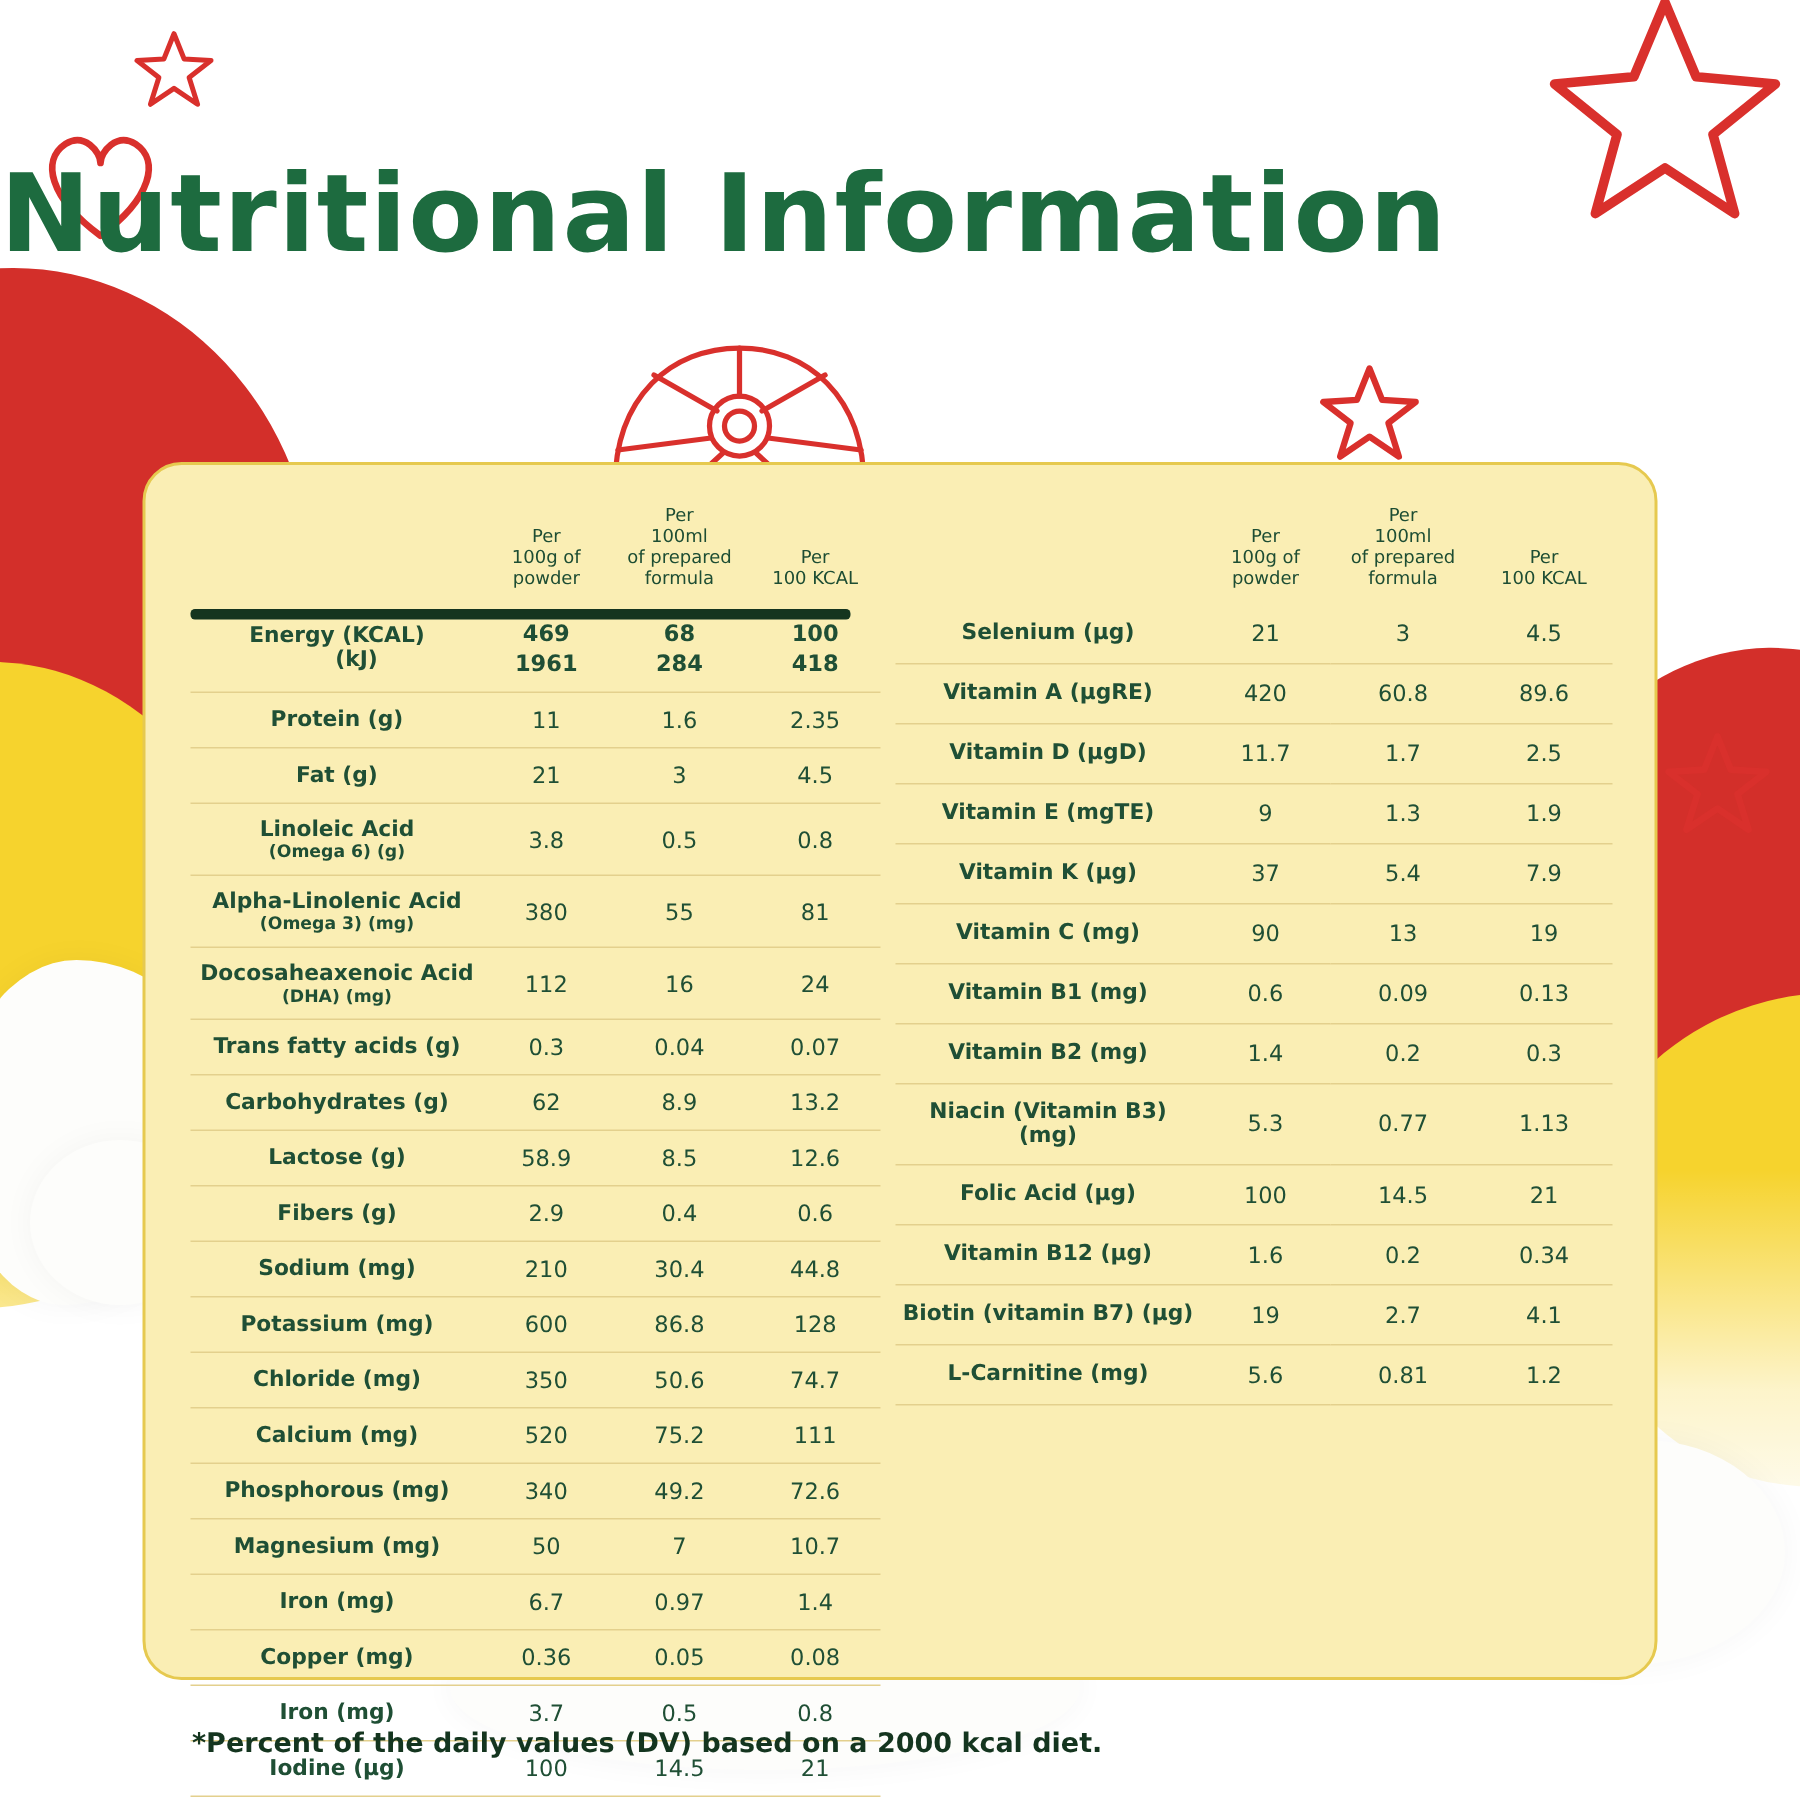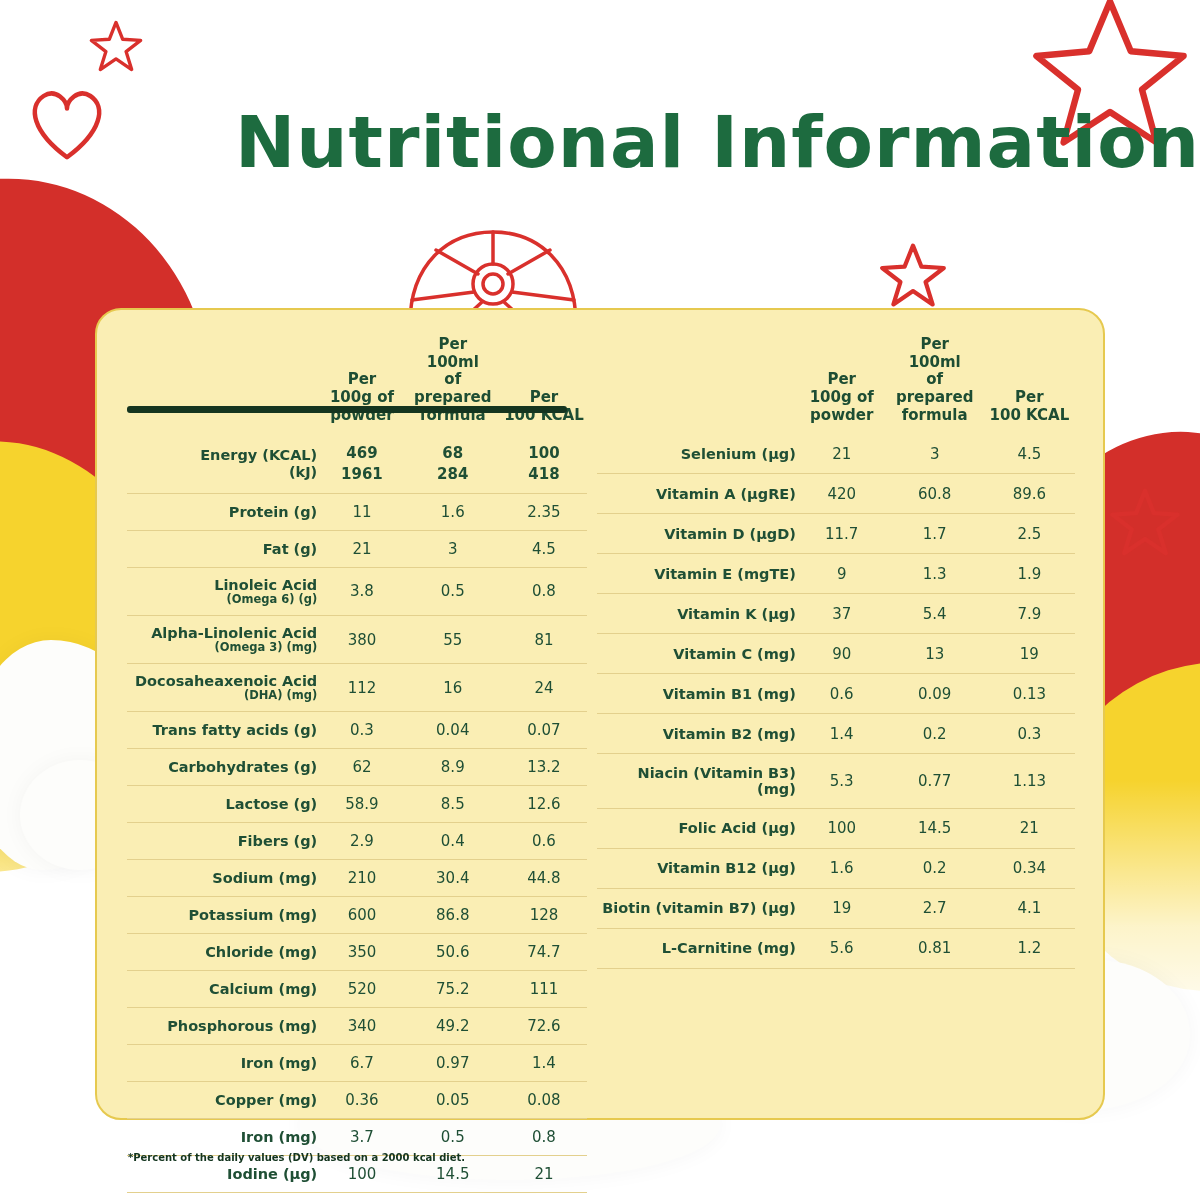--- a/index.html
+++ b/index.html
@@ -91,21 +91,21 @@
     color: #d9302c;
   }
   .doodle svg { display: block; }
 
   
   .title {
     position: absolute;
     top: 100px;
     left: 0;
     width: 100%;
-    text-align: right;
+    text-align: left;
     color: #1d6b3f;
     font-family: "DejaVu Sans", sans-serif;
     font-size: 72px;
     font-weight: bold;
     letter-spacing: 1px;
     z-index: 3;
   }
 
   
   .panel {
@@ -137,39 +137,39 @@
     box-sizing: border-box;
   }
 
   table.nut {
     width: 100%;
     border-collapse: collapse;
     font-size: 14.5px;
     color: #1d4d33;
   }
   table.nut th {
-    font-size: 15px;
-    font-weight: bold;
+    font-size: 12px;
+    font-weight: normal;
     color: #1d4d33;
     line-height: 1.18;
     padding: 0 2px 10px 2px;
     vertical-align: bottom;
     text-align: center;
     white-space: pre-line;
   }
   table.nut th.lbl { text-align: left; }
   table.nut td {
     padding: 9px 2px;
     border-bottom: 1px solid #e3d08d;
     text-align: center;
     font-size: 15px;
     color: #1f4f35;
   }
   table.nut td.lbl {
-    text-align: right;
+    text-align: center;
     font-weight: bold;
     font-size: 14.5px;
     line-height: 1.12;
     padding-left: 2px;
   }
   table.nut td.lbl .sub {
     display: block;
     font-size: 11.5px;
     font-weight: bold;
   }
@@ -192,21 +192,21 @@
   }
   .energy-row .v2 {
     display: block;
   }
   .col-right table.nut td { padding: 10.5px 2px; }
 
   .footnote {
     position: absolute;
     left: 128px;
     top: 1152px;
-    font-size: 10px;
+    font-size: 18px;
     color: #14351f;
     font-weight: bold;
     z-index: 3;
   }
 </style>
 </head>
 <body>
 
 <div class="bg">
   <div class="red-left"></div>
@@ -371,20 +371,26 @@
               <td>75.2</td>
               <td>111</td>
             </tr>
             <tr>
               <td class="lbl">Phosphorous (mg)</td>
               <td>340</td>
               <td>49.2</td>
               <td>72.6</td>
             </tr>
             <tr>
+              <td class="lbl">Magnesium (mg)</td>
+              <td>50</td>
+              <td>7</td>
+              <td>10.7</td>
+            </tr>
+            <tr>
               <td class="lbl">Iron (mg)</td>
               <td>6.7</td>
               <td>0.97</td>
               <td>1.4</td>
             </tr>
             <tr>
               <td class="lbl">Copper (mg)</td>
               <td>0.36</td>
               <td>0.05</td>
               <td>0.08</td>

